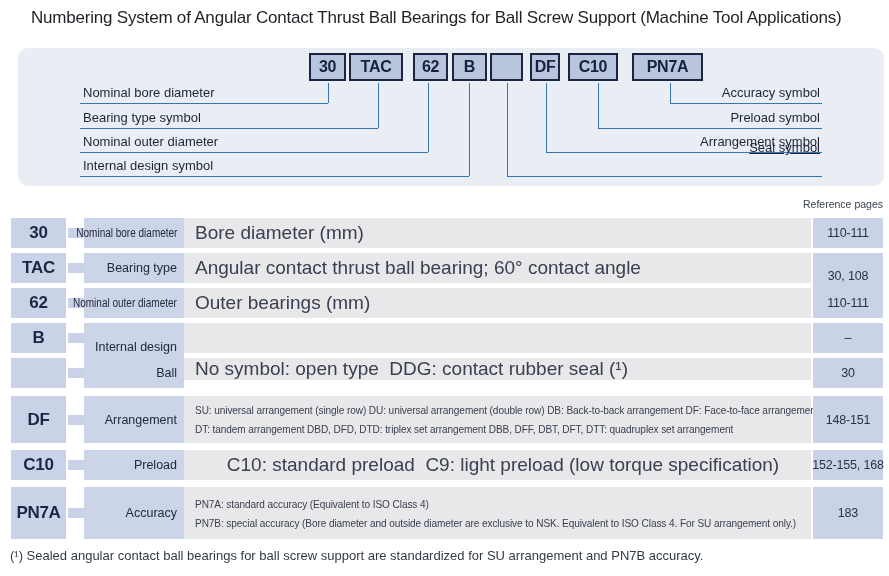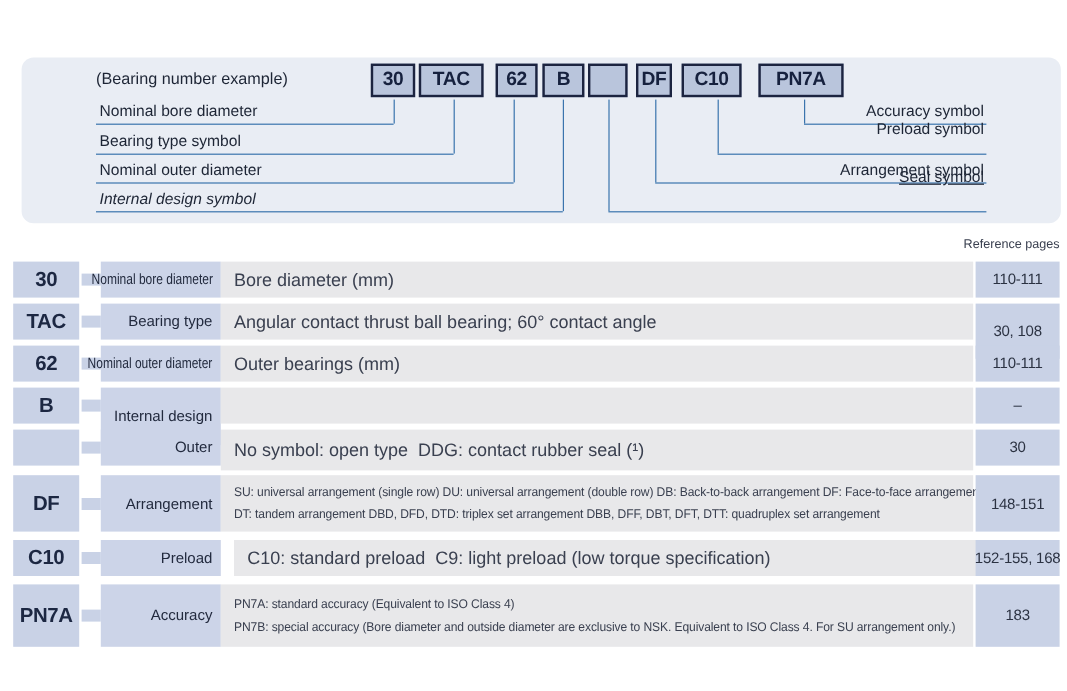--- a/index.html
+++ b/index.html
@@ -21,38 +21,38 @@
   
   .cell{position:absolute;box-sizing:border-box;}
   .sym-cell{background:#c9d2e6;display:flex;align-items:center;justify-content:center;
             font-weight:bold;font-size:17px;color:#1c2742;letter-spacing:-0.3px;}
   .nub{position:absolute;background:#c9d2e6;}
   .label-cell{background:#ccd4e8;display:flex;align-items:center;justify-content:flex-end;
               padding-right:7px;font-size:12.5px;color:#222a3e;white-space:nowrap;}
   .label-cell .condensed{display:inline-block;transform:scaleX(0.8);transform-origin:right center;}
   .desc-cell{background:#e8e8ea;display:flex;flex-direction:column;justify-content:center;
              padding-left:11px;color:#3a4050;}
-  .desc-line{white-space:pre-wrap;font-size:15px;}
+  .desc-line{white-space:pre-wrap;font-size:19px;}
   .desc-cell.multi .desc-line{white-space:nowrap;font-size:10.5px;letter-spacing:-0.1px;
              transform:scaleX(0.96);transform-origin:left center;}
   .desc-cell.multi{gap:7px;}
   .ref-cell{background:#c9d2e6;display:flex;align-items:center;justify-content:center;
             font-size:12.5px;color:#2b3242;white-space:nowrap;letter-spacing:-0.2px;}
   #ref-header{position:absolute;right:6px;top:198px;font-size:10.5px;color:#3a4050;text-align:right;}
   #footnote{position:absolute;left:10px;top:548px;font-size:13px;color:#333a47;}
 </style>
 </head>
 <body>
 
 <div id="page">
+  <div id="title">Numbering System of Angular Contact Thrust Ball Bearings for Ball Screw Support (Machine Tool Applications)</div>
 
   <div id="panel">
     
   </div>
-  <div id="example-label">(Bearing number example)</div>
 
   <div id="ref-header">Reference pages</div>
   <div id="table-root">
       <div class="cell sym-cell" style="left: 11px; top: 218px; width: 55px; height: 30px;">30</div>
       <div class="nub" style="left: 68px; top: 228px; width: 16px; height: 10px;"></div>
       <div class="cell label-cell" style="left: 84px; top: 218px; width: 100px; height: 30px;">
         <span class="condensed">Nominal bore diameter</span>
       </div>
       <div class="cell desc-cell" style="left: 184px; top: 218px; width: 627px; height: 30px;">
         <div class="desc-line">Bore diameter (mm)</div>
@@ -79,57 +79,58 @@
       <div class="cell sym-cell" style="left: 11px; top: 323px; width: 55px; height: 30px;">B</div>
       <div class="nub" style="left: 68px; top: 333px; width: 16px; height: 10px;"></div>
       <div class="cell label-cell" style="left: 84px; top: 323px; width: 100px; height: 48px;">
         <span>Internal design</span>
       </div>
       <div class="cell desc-cell" style="left: 184px; top: 323px; width: 627px; height: 30px;"></div>
       <div class="cell ref-cell" style="left: 813px; top: 323px; width: 70px; height: 30px;">–</div>
       <div class="cell sym-cell" style="left: 11px; top: 358px; width: 55px; height: 30px;"></div>
       <div class="nub" style="left: 68px; top: 368px; width: 16px; height: 10px;"></div>
       <div class="cell label-cell" style="left: 84px; top: 358px; width: 100px; height: 30px;">
-        <span>Outer</span>
+        <span>Ball</span>
       </div>
-      <div class="cell desc-cell" style="left: 184px; top: 358px; width: 627px; height: 34px;">
+      <div class="cell desc-cell" style="left: 184px; top: 358px; width: 627px; height: 22px;">
         <div class="desc-line">No symbol: open type  DDG: contact rubber seal (¹)</div>
       </div>
       <div class="cell ref-cell" style="left: 813px; top: 358px; width: 70px; height: 30px;">30</div>
       <div class="cell sym-cell" style="left: 11px; top: 396px; width: 55px; height: 47px;">DF</div>
       <div class="nub" style="left: 68px; top: 414.5px; width: 16px; height: 10px;"></div>
       <div class="cell label-cell" style="left: 84px; top: 396px; width: 100px; height: 47px;">
         <span>Arrangement</span>
       </div>
       <div class="cell desc-cell multi" style="left: 184px; top: 396px; width: 627px; height: 47px;">
         <div class="desc-line">SU: universal arrangement (single row)  DU: universal arrangement (double row)  DB: Back-to-back arrangement  DF: Face-to-face arrangement</div>
         <div class="desc-line">DT: tandem arrangement  DBD, DFD, DTD: triplex set arrangement  DBB, DFF, DBT, DFT, DTT: quadruplex set arrangement</div>
       </div>
       <div class="cell ref-cell" style="left: 813px; top: 396px; width: 70px; height: 47px;">148-151</div>
       <div class="cell sym-cell" style="left: 11px; top: 450px; width: 55px; height: 30px;">C10</div>
       <div class="nub" style="left: 68px; top: 460px; width: 16px; height: 10px;"></div>
       <div class="cell label-cell" style="left: 84px; top: 450px; width: 100px; height: 30px; justify-content: flex-end;">
         <span>Preload</span>
       </div>
-      <div class="cell desc-cell" style="left: 195px; top: 450px; width: 627px; height: 30px;">
+      <div class="cell desc-cell" style="left: 184px; top: 450px; width: 627px; height: 30px; align-items: center;">
         <div class="desc-line">C10: standard preload  C9: light preload (low torque specification)</div>
       </div>
       <div class="cell ref-cell" style="left: 813px; top: 450px; width: 70px; height: 30px;">152-155, 168</div>
       <div class="cell sym-cell" style="left: 11px; top: 487px; width: 55px; height: 52px;">PN7A</div>
       <div class="nub" style="left: 68px; top: 508px; width: 16px; height: 10px;"></div>
       <div class="cell label-cell" style="left: 84px; top: 487px; width: 100px; height: 52px;">
         <span>Accuracy</span>
       </div>
       <div class="cell desc-cell multi" style="left: 184px; top: 487px; width: 627px; height: 52px;">
         <div class="desc-line">PN7A: standard accuracy (Equivalent to ISO Class 4)</div>
         <div class="desc-line">PN7B: special accuracy (Bore diameter and outside diameter are exclusive to NSK. Equivalent to ISO Class 4. For SU arrangement only.)</div>
       </div>
       <div class="cell ref-cell" style="left: 813px; top: 487px; width: 70px; height: 52px;">183</div>
     </div>
 
+  <div id="footnote">(¹) Sealed angular contact ball bearings for ball screw support are standardized for SU arrangement and PN7B accuracy.</div>
 <div class="dg-box" style="left: 309px; width: 37px;">30</div>
     <div class="dg-vline" style="left: 328px; top: 83px; height: 20px;"></div>
     <div class="dg-box" style="left: 349px; width: 54px;">TAC</div>
     <div class="dg-vline" style="left: 378px; top: 83px; height: 45px;"></div>
     <div class="dg-box" style="left: 413px; width: 35px;">62</div>
     <div class="dg-vline" style="left: 428px; top: 83px; height: 69px;"></div>
     <div class="dg-box" style="left: 452px; width: 35px;">B</div>
     <div class="dg-vline" style="left: 469px; top: 83px; height: 93px;"></div>
     <div class="dg-box" style="left: 490px; width: 33px;"></div>
     <div class="dg-vline" style="left: 507px; top: 83px; height: 93px;"></div>
@@ -138,23 +139,23 @@
     <div class="dg-box" style="left: 568px; width: 50px;">C10</div>
     <div class="dg-vline" style="left: 598px; top: 83px; height: 45px;"></div>
     <div class="dg-box" style="left: 632px; width: 71px;">PN7A</div>
     <div class="dg-vline" style="left: 670px; top: 83px; height: 20px;"></div>
     <div class="dg-label" style="left: 83px; top: 85px;">Nominal bore diameter</div>
     <div class="dg-hline" style="left: 80px; top: 103px; width: 248px;"></div>
     <div class="dg-label" style="left: 83px; top: 110px;">Bearing type symbol</div>
     <div class="dg-hline" style="left: 80px; top: 128px; width: 298px;"></div>
     <div class="dg-label" style="left: 83px; top: 134px;">Nominal outer diameter</div>
     <div class="dg-hline" style="left: 80px; top: 152px; width: 348px;"></div>
-    <div class="dg-label" style="left: 83px; top: 158px; font-style: italic;">Internal design symbol</div>
+    <div class="dg-label" style="left: 83px; top: 158px;">Internal design symbol</div>
     <div class="dg-hline" style="left: 80px; top: 176px; width: 389px;"></div>
     <div class="dg-label right" style="right: 69px; top: 85px;">Accuracy symbol</div>
     <div class="dg-hline" style="left: 670px; top: 103px; width: 152px;"></div>
-    <div class="dg-label right" style="right: 69px; top: 100px; margin-left: 34px;">Preload symbol</div>
+    <div class="dg-label right" style="right: 69px; top: 110px; margin-left: 34px;">Preload symbol</div>
     <div class="dg-hline" style="left: 598px; top: 128px; width: 224px;"></div>
     <div class="dg-label right" style="right: 69px; top: 134px;">Arrangement symbol</div>
     <div class="dg-hline" style="left: 546px; top: 152px; width: 276px;"></div>
     <div class="dg-label right" style="right: 69px; top: 140px; text-decoration: underline;">Seal symbol</div>
     <div class="dg-hline" style="left: 507px; top: 176px; width: 315px;"></div>
   </div>
 
 </body></html>

